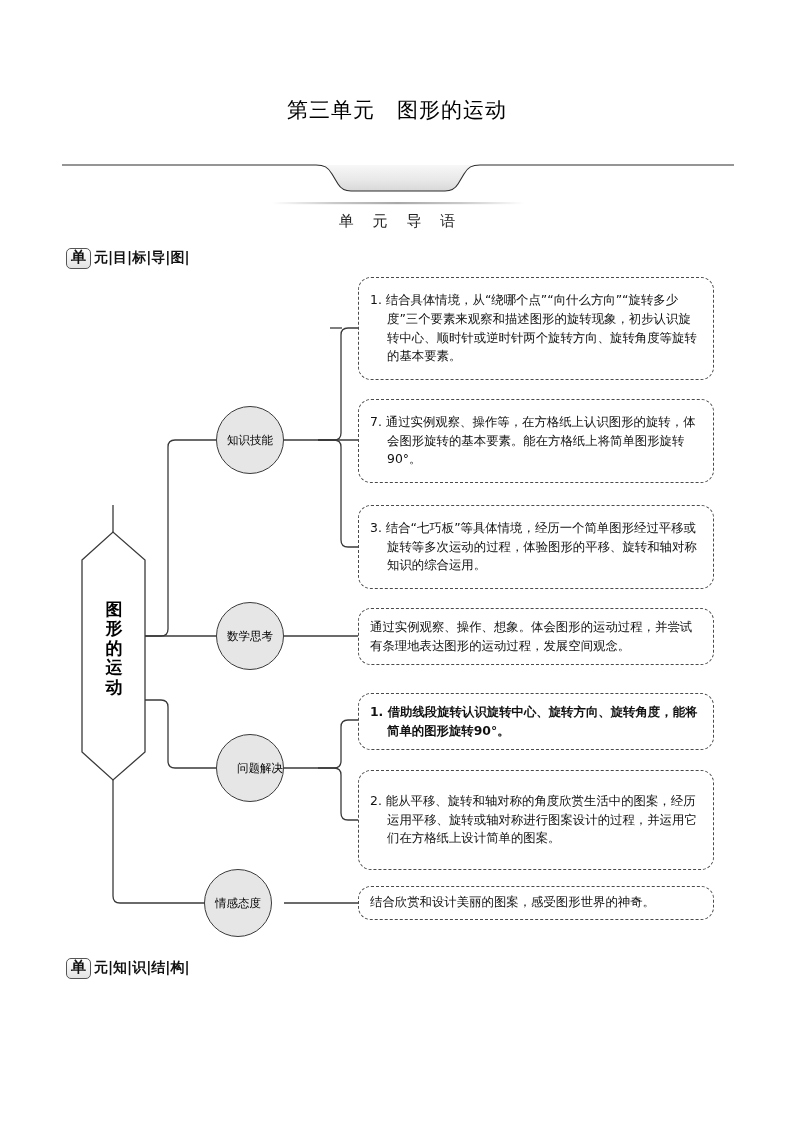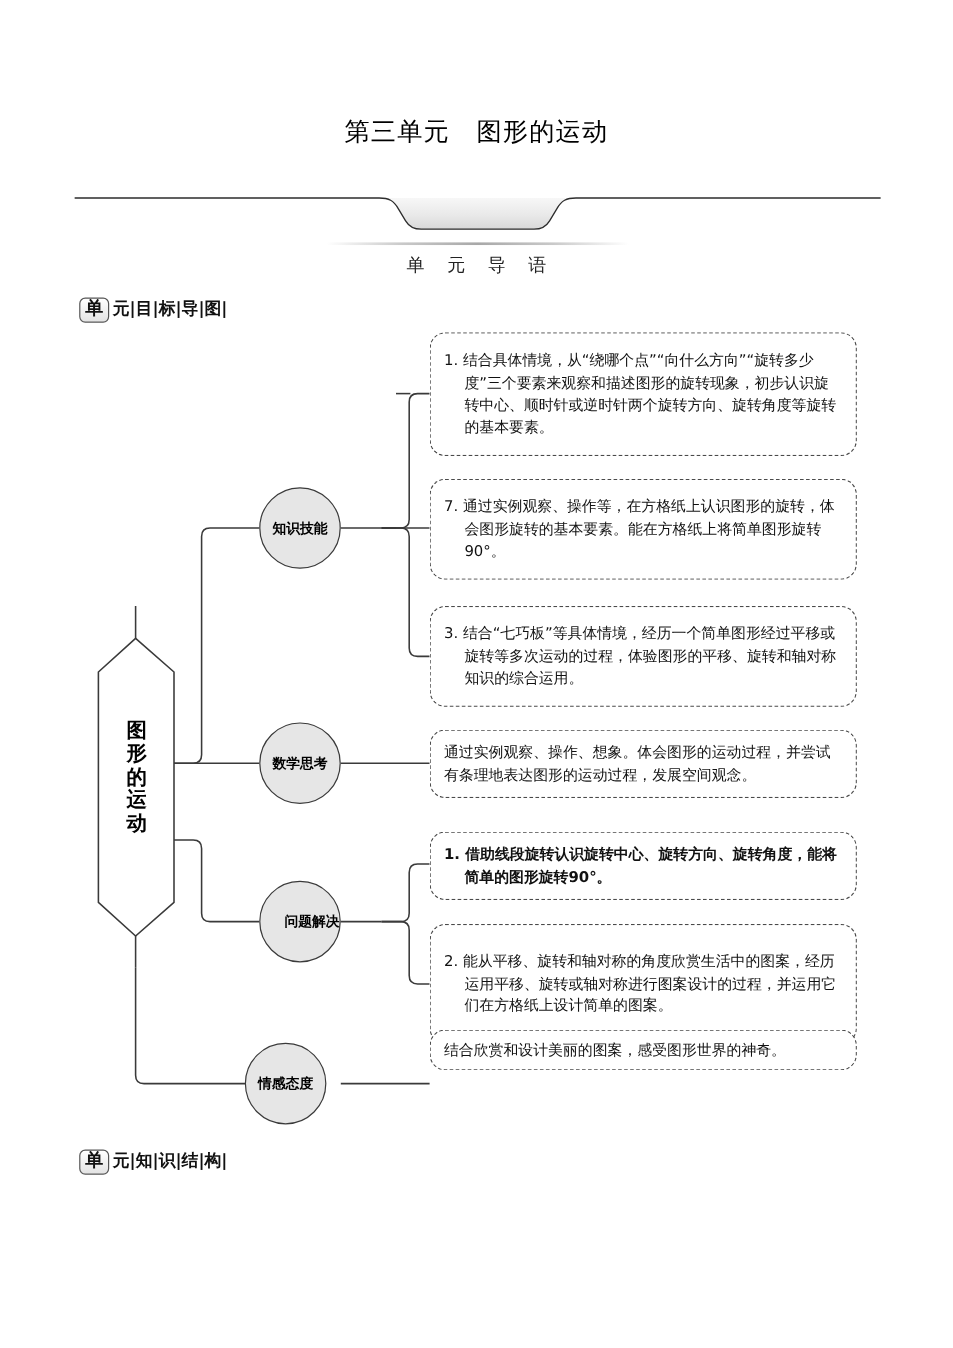--- a/index.html
+++ b/index.html
@@ -109,21 +109,21 @@
     position: absolute;
     width: 68px;
     height: 68px;
     border-radius: 50%;
     background: #e6e6e6;
     border: 1.6px solid #3a3a3a;
     display: flex;
     align-items: center;
     justify-content: center;
     font-family: "DejaVu Sans", "Liberation Sans", sans-serif;
-    font-weight: bold;
+    font-weight: normal;
     font-size: 11.5px;
     color: #000000;
     box-sizing: border-box;
   }
 
   .leaf-box {
     position: absolute;
     box-sizing: border-box;
     border: 1.3px dashed #4a4a4a;
     border-radius: 13px;
@@ -269,17 +269,17 @@
       <p>1. 借助线段旋转认识旋转中心、旋转方向、旋转角度，能将简单的图形旋转90°。</p>
     </div>
 </div>
 
 <div class="leaf-box indent" style="left:358px; top:770px; width:356px; height:100px;">
   <div class="inner">
       <p>2. 能从平移、旋转和轴对称的角度欣赏生活中的图案，经历运用平移、旋转或轴对称进行图案设计的过程，并运用它们在方格纸上设计简单的图案。</p>
     </div>
 </div>
 
-<div class="leaf-box" style="left:358px; top:858px; width:356px; height:34px;">
+<div class="leaf-box" style="left:358px; top:886px; width:356px; height:34px;font-family:Liberation Mono, monospace;">
   <div class="inner">
       <p>结合欣赏和设计美丽的图案，感受图形世界的神奇。</p>
     </div>
 </div>
 
 </body></html>

